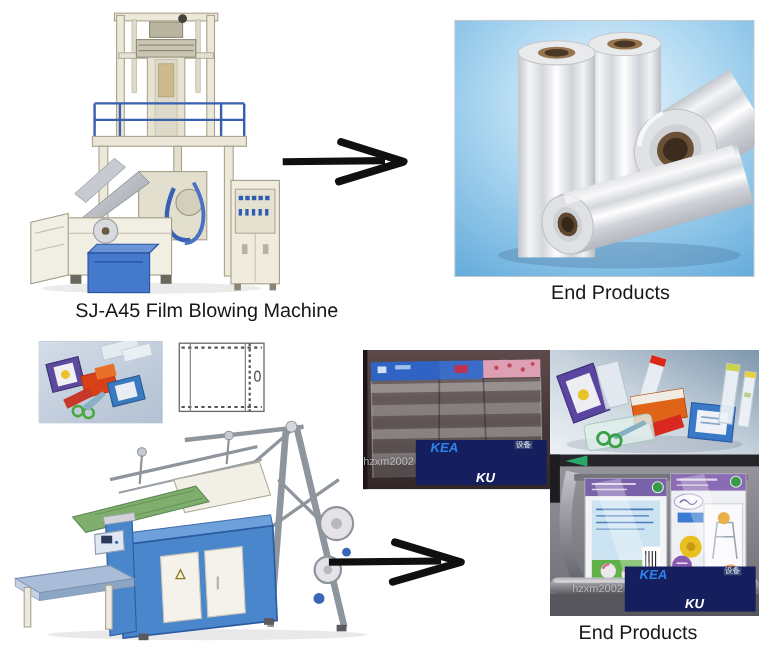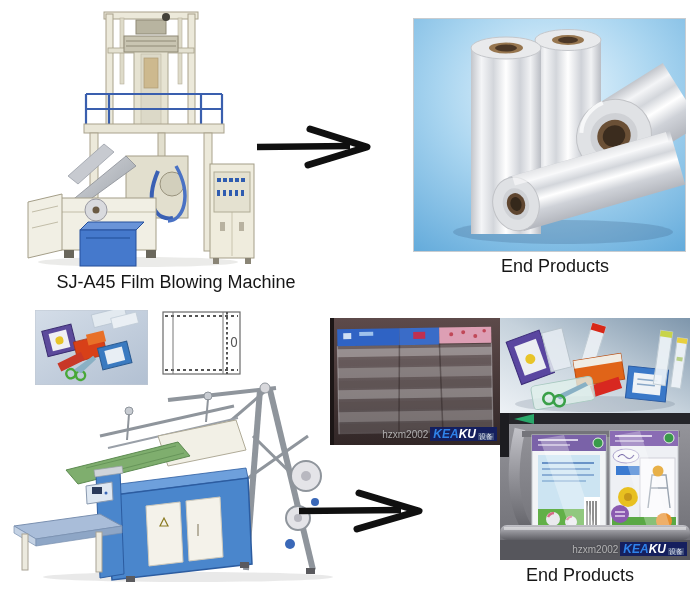--- a/index.html
+++ b/index.html
@@ -5,23 +5,23 @@
   html,body{margin:0;padding:0;background:#ffffff;}
   .canvas{position:relative;width:700px;height:600px;background:#ffffff;overflow:hidden;
           font-family:"Liberation Sans", sans-serif;}
   .abs{position:absolute;}
   .caption{position:absolute;font-size:18px;color:#161616;text-align:center;white-space:nowrap;
            font-family:"Liberation Sans", sans-serif;}
   .photo{overflow:hidden;}
   .wm{position:absolute;right:3px;bottom:4px;display:flex;align-items:center;gap:2px;
       font-family:"Liberation Sans", sans-serif;}
   .wm-user{font-size:10px;color:rgba(215,215,215,0.75);text-shadow:0 0 2px rgba(0,0,0,.4);}
-  .wm-badge{display:flex;align-items:flex-end;background:#151f5e;padding:1px 3px;line-height:1;}
+  .wm-badge{display:flex;align-items:flex-start;background:#151f5e;padding:1px 13px;line-height:1;gap:16px;}
   .wm-kea{color:#2f82ea;font-size:12px;font-weight:bold;font-style:italic;}
-  .wm-ku{color:#ffffff;font-size:12px;font-weight:bold;font-style:italic;}
+  .wm-ku{color:#ffffff;font-size:12px;font-weight:bold;font-style:italic;margin-top:27px;}
   .wm-cn{color:#dfe4ee;background:#3c4a78;font-size:7px;margin-left:2px;padding:0 1px;}
   svg{display:block;}
 </style>
 </head>
 <body>
 
 <div class="canvas">
 
   <div class="abs" style="left:8px;top:6px;width:252px;height:262px">
     <svg viewBox="0 0 252 262" width="252" height="262">
@@ -101,21 +101,21 @@
         <rect x="212" y="216" width="5" height="9" fill="#b8b2a0"></rect>
         <rect x="231" y="216" width="5" height="9" fill="#b8b2a0"></rect>
         <rect x="205" y="252" width="6" height="6" fill="#8a8576"></rect>
         <rect x="237" y="252" width="6" height="6" fill="#8a8576"></rect>
       </g>
       <rect x="56" y="244" width="10" height="8" fill="#6a675c"></rect>
       <rect x="138" y="244" width="10" height="8" fill="#6a675c"></rect>
     </svg>
   </div>
 
-  <div class="caption" style="left:36px;top:272px;width:280px">SJ-A45 Film Blowing Machine</div>
+  <div class="caption" style="left:48px;top:272px;width:280px">SJ-A45 Film Blowing Machine</div>
 
   <div class="abs" style="left:253px;top:120px;width:132px;height:52px">
     <svg viewBox="0 0 132 52" width="132" height="52">
       <line x1="4" y1="27" x2="97" y2="26" stroke="#101010" stroke-width="6.5"></line>
       <polyline points="57,9 114,27 55,45" fill="none" stroke="#101010" stroke-width="7" stroke-linecap="round" stroke-linejoin="round"></polyline>
     </svg>
   </div>
 
   <div class="abs photo" style="left:413px;top:18px;width:273px;height:234px">
     <svg viewBox="0 0 273 234" width="273" height="234">

